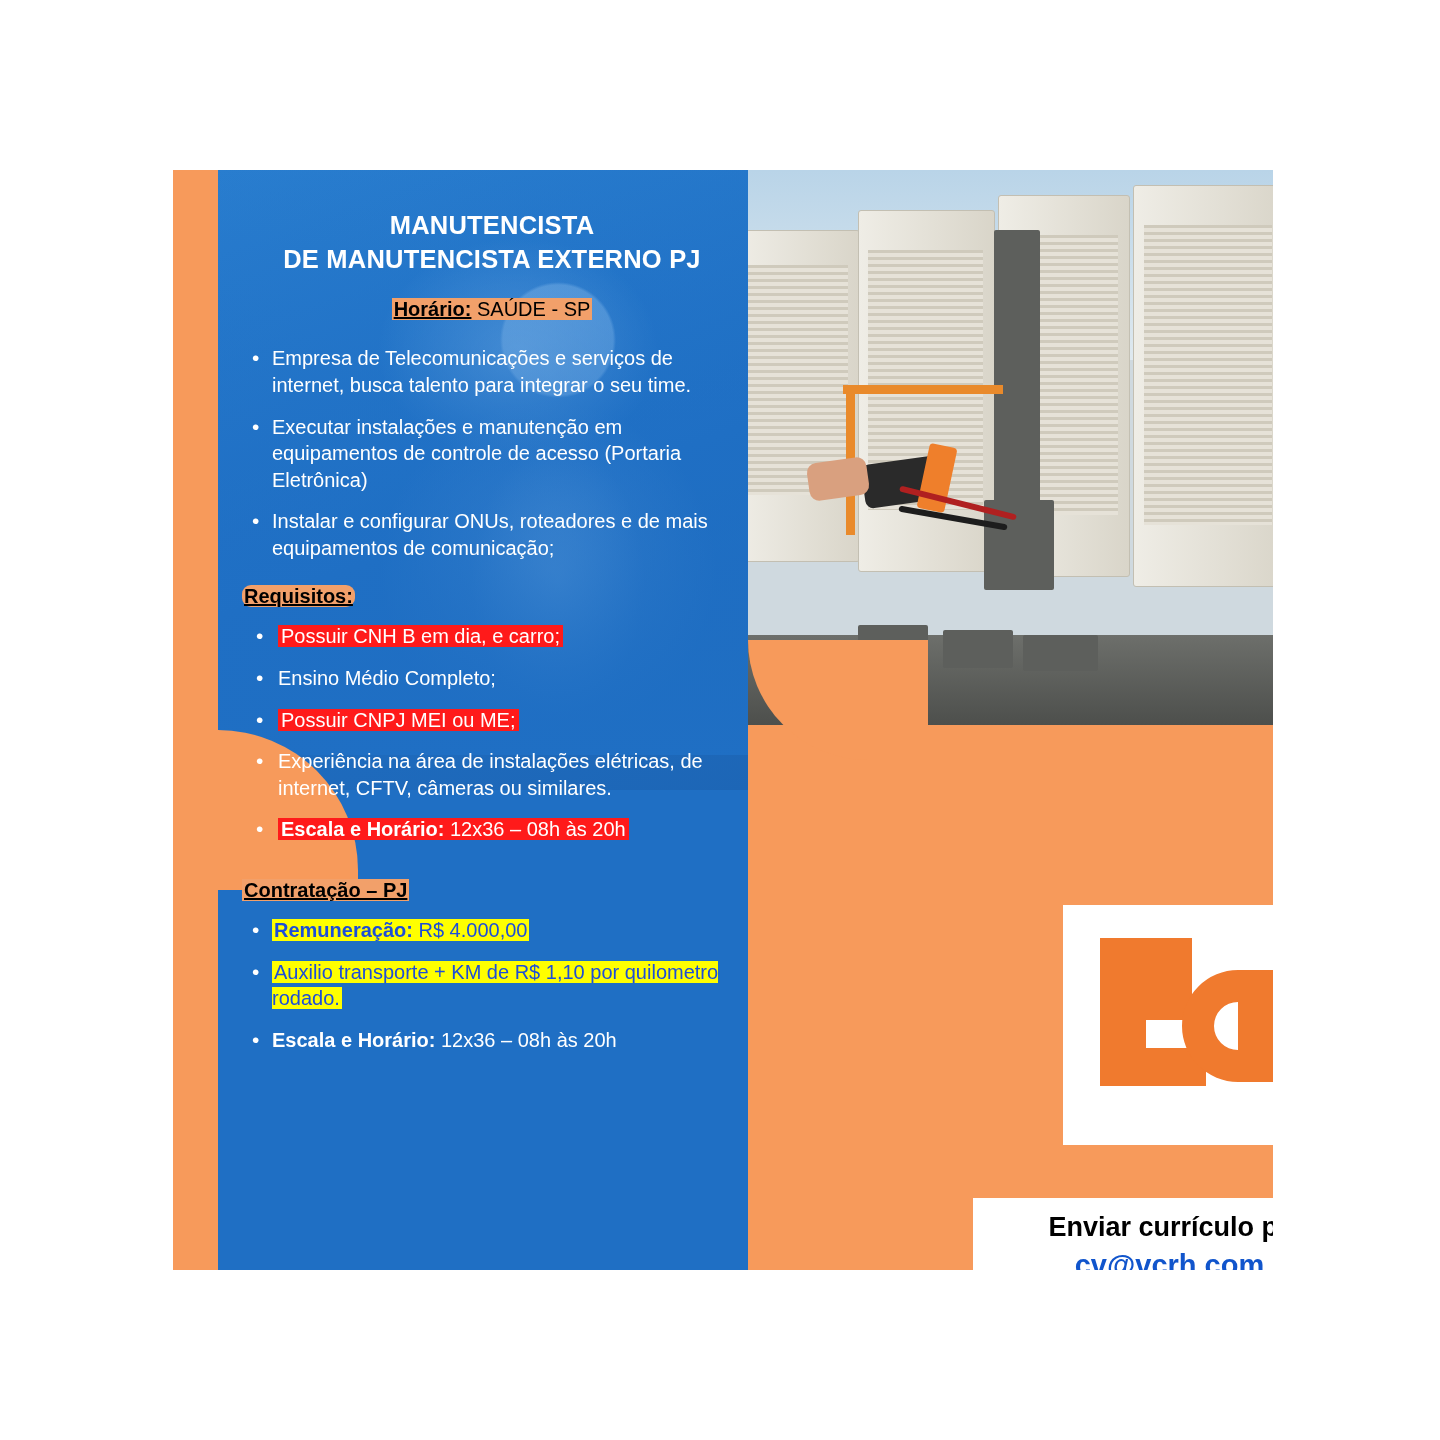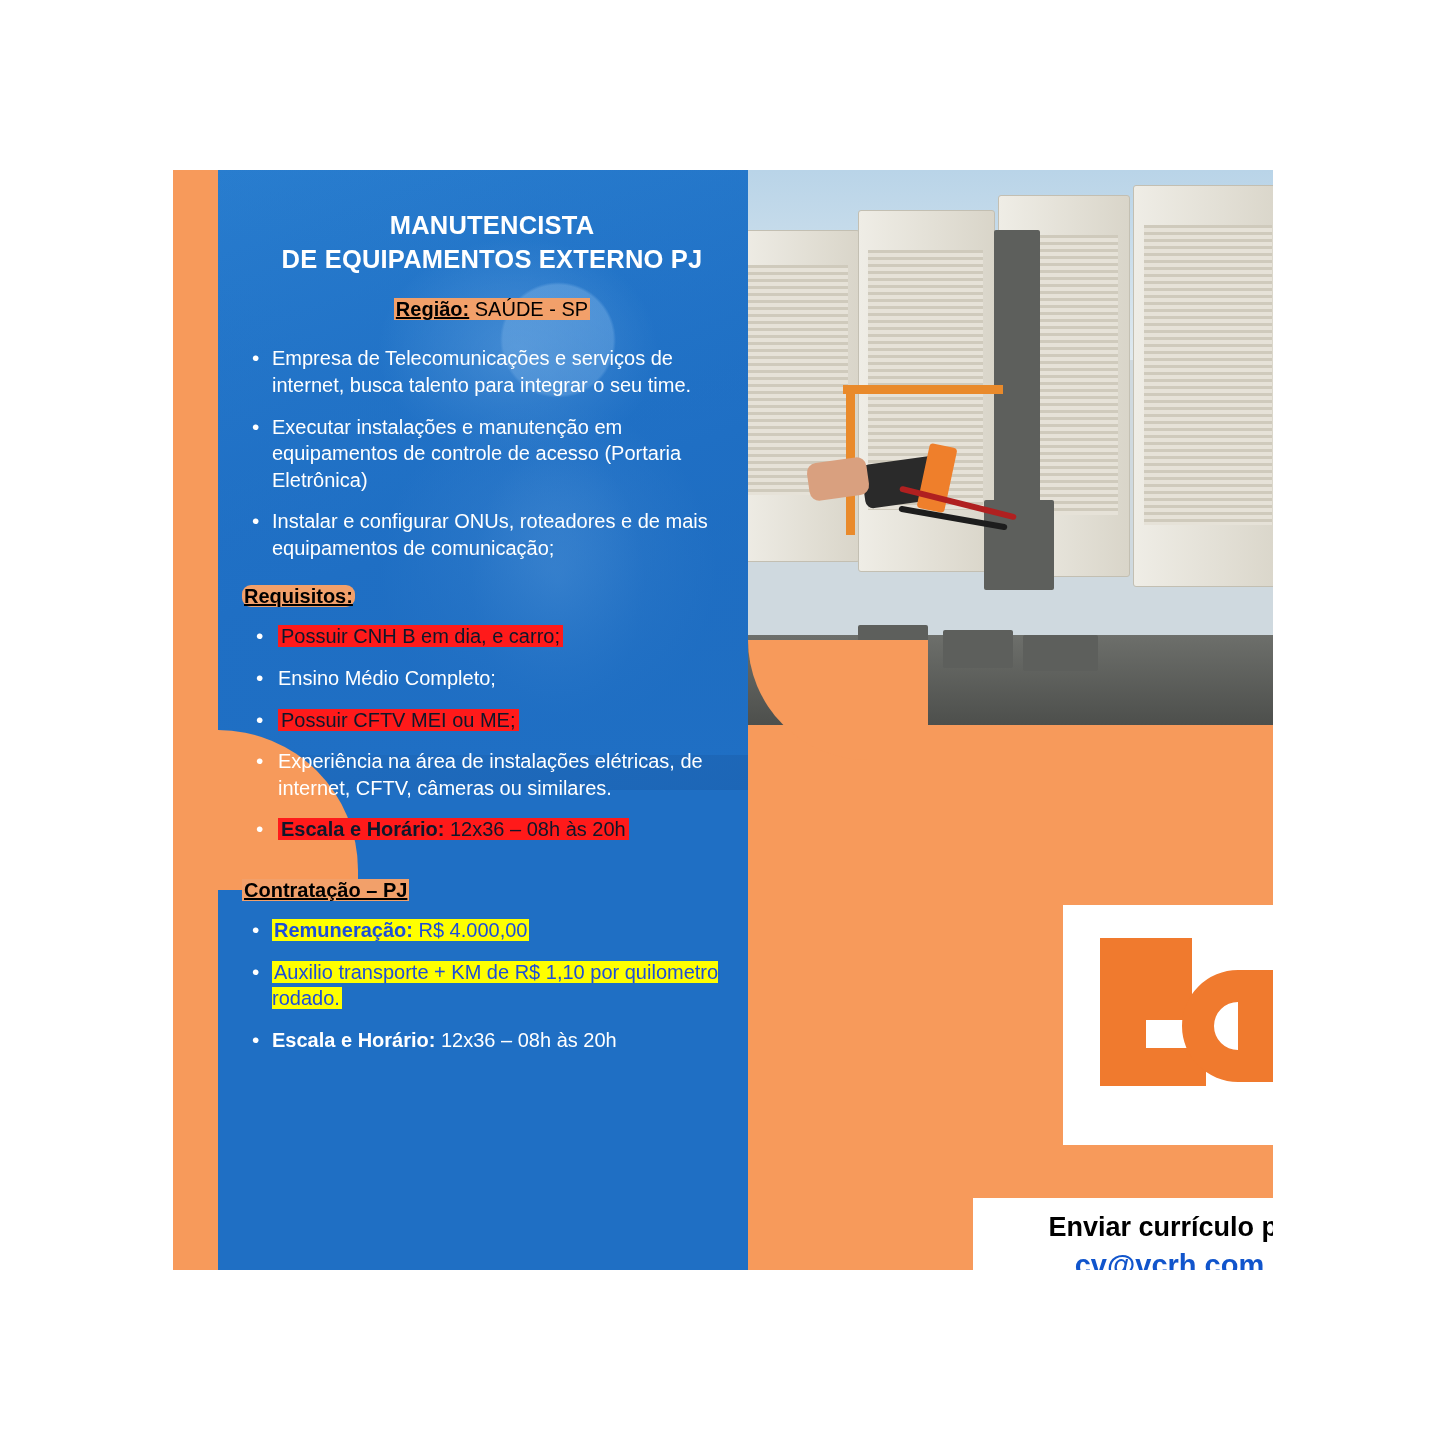--- a/index.html
+++ b/index.html
@@ -42,21 +42,21 @@
 
   .intro{margin-top:24px;}
   .intro li{margin-bottom:2px;}
 
   .sec-head{margin-top:24px;font-size:20px;font-weight:bold;}
   .sec-head span{background:#f2a06a;color:#000;text-decoration:underline;padding:0 2px;border-radius:9px;}
 
   .req{margin-top:6px;}
   .req li{margin-bottom:7px;padding-left:36px;}
   .req li:before{left:14px;}
-  .hl-red{background:#ff1a1a;color:#0f172a;padding:0 3px;}
+  .hl-red{background:#ff1a1a;color:#ffffff;padding:0 3px;}
   .hl-yellow{background:#ffff00;color:#1d4ed8;padding:0 2px;}
 
   .contract{margin-top:36px;font-size:20px;font-weight:bold;}
   .contract span{background:#f2a06a;color:#000;text-decoration:underline;padding:0 2px;}
   .cont-list{margin-top:6px;}
   .cont-list li{margin-bottom:2px;padding-left:30px;}
   .b{font-weight:bold;}
 
   
   .photo{position:absolute;left:575px;top:0;width:525px;height:555px;overflow:hidden;background:#cfd9df;}
@@ -89,41 +89,41 @@
 
   <div class="left-panel">
     <div class="ghost"></div>
     <div class="top-fade"></div>
     <div class="curve"></div>
 
     <div class="content">
 
       <div class="title">
         <div>MANUTENCISTA</div>
-        <div>DE EQUIPAMENTOS EXTERNO PJ</div>
+        <div>DE MANUTENCISTA EXTERNO PJ</div>
       </div>
 
       <div class="region">
-        <span class="hl-orange"><b>Região:</b><span> SAÚDE - SP</span></span>
+        <span class="hl-orange"><b>Horário:</b><span> SAÚDE - SP</span></span>
       </div>
 
       <ul class="intro">
         <li>Empresa de Telecomunicações e serviços de internet, busca talento para integrar o seu time.</li>
         <li>Executar instalações e manutenção em equipamentos de controle de acesso (Portaria Eletrônica)</li>
         <li>Instalar e configurar ONUs, roteadores e de mais equipamentos de comunicação;</li>
       </ul>
 
       <div class="sec-head">
         <span>Requisitos:</span>
       </div>
 
       <ul class="req">
         <li><span class="hl-red">Possuir CNH B em dia, e carro;</span></li>
         <li>Ensino Médio Completo;</li>
-        <li><span class="hl-red">Possuir CFTV MEI ou ME;</span></li>
+        <li><span class="hl-red">Possuir CNPJ MEI ou ME;</span></li>
         <li>Experiência na área de instalações elétricas, de internet, CFTV, câmeras ou similares.</li>
         <li><span class="hl-red"><span class="b">Escala e Horário:</span><span> 12x36 – 08h às 20h</span></span></li>
       </ul>
 
       <div class="contract">
         <span>Contratação –  PJ</span>
       </div>
 
       <ul class="cont-list">
         <li><span class="hl-yellow"><span class="b">Remuneração:</span><span> R$ 4.000,00</span></span></li>

